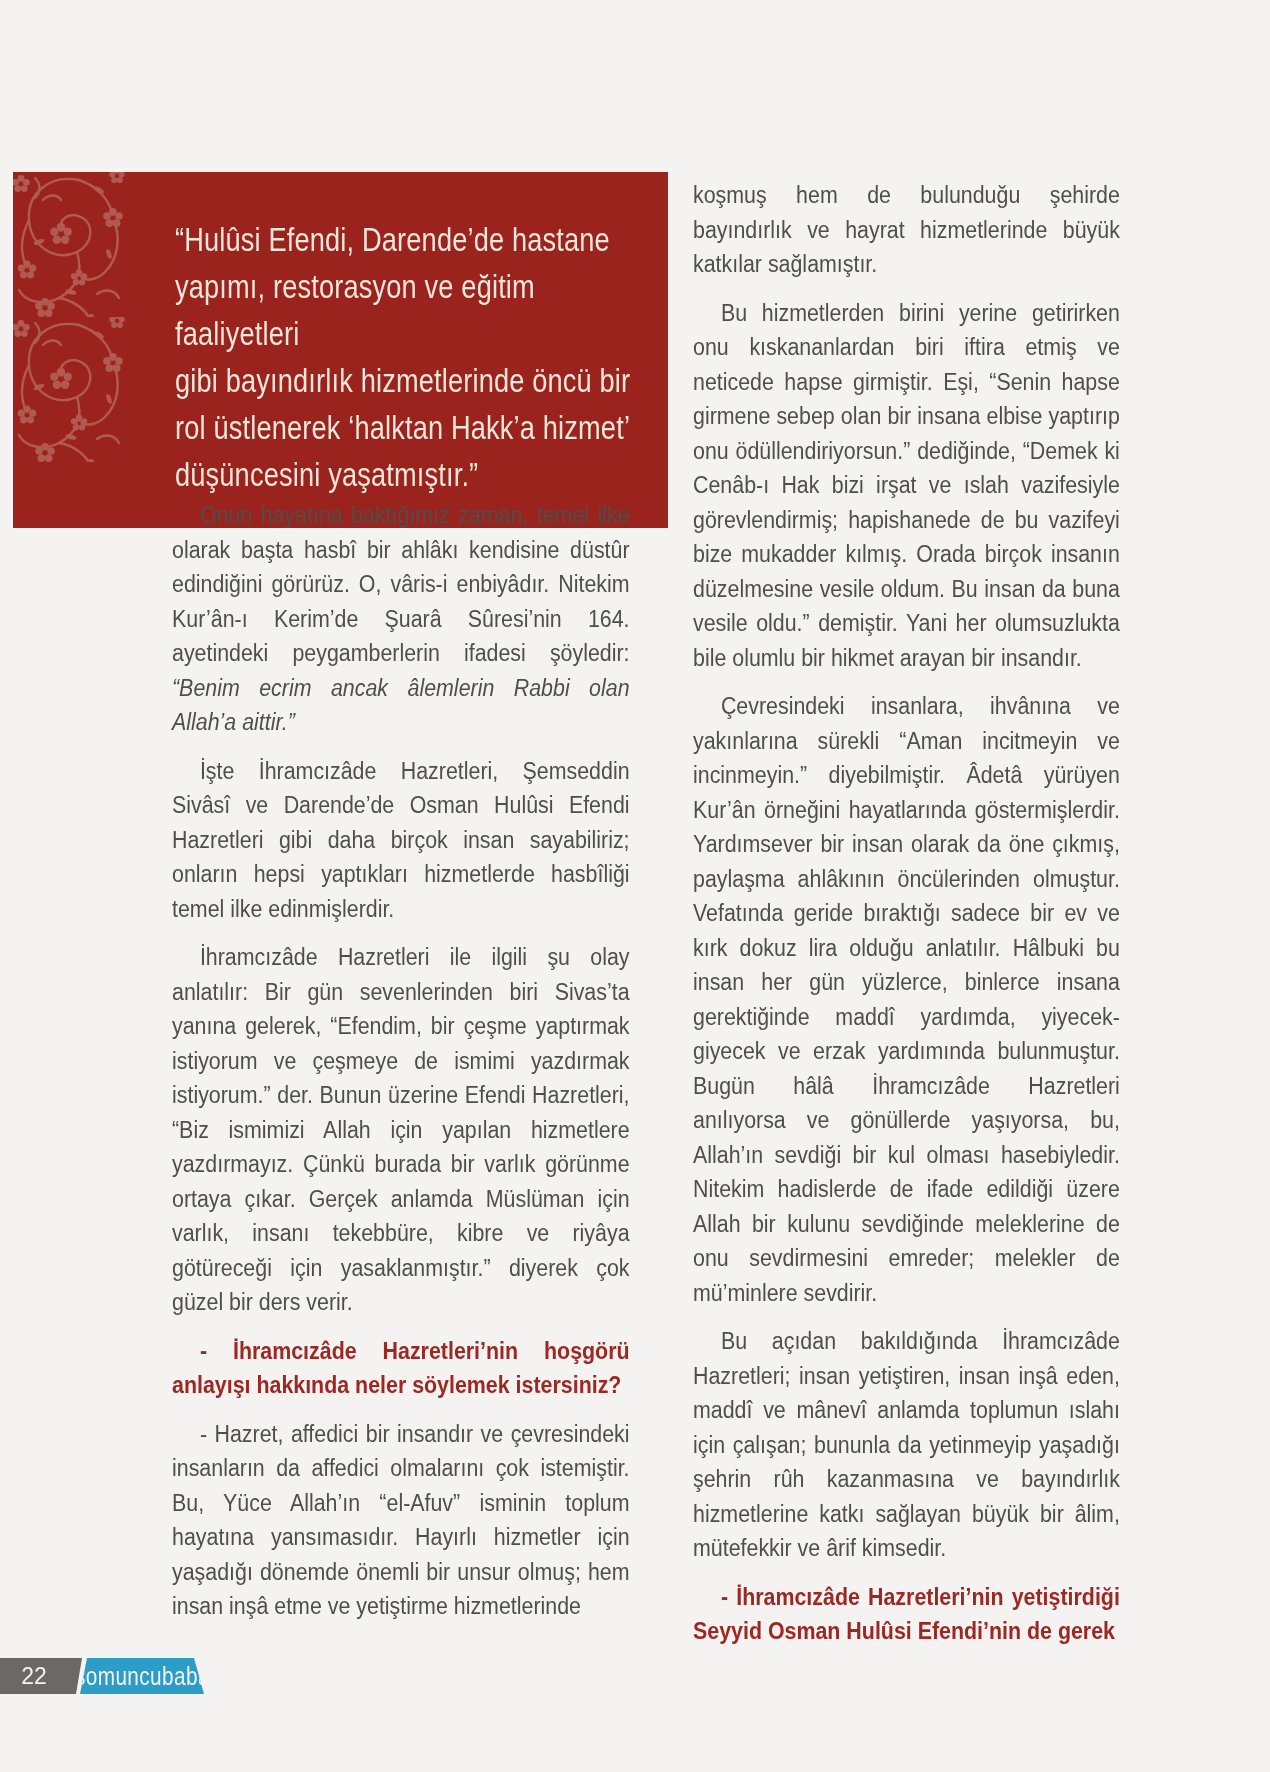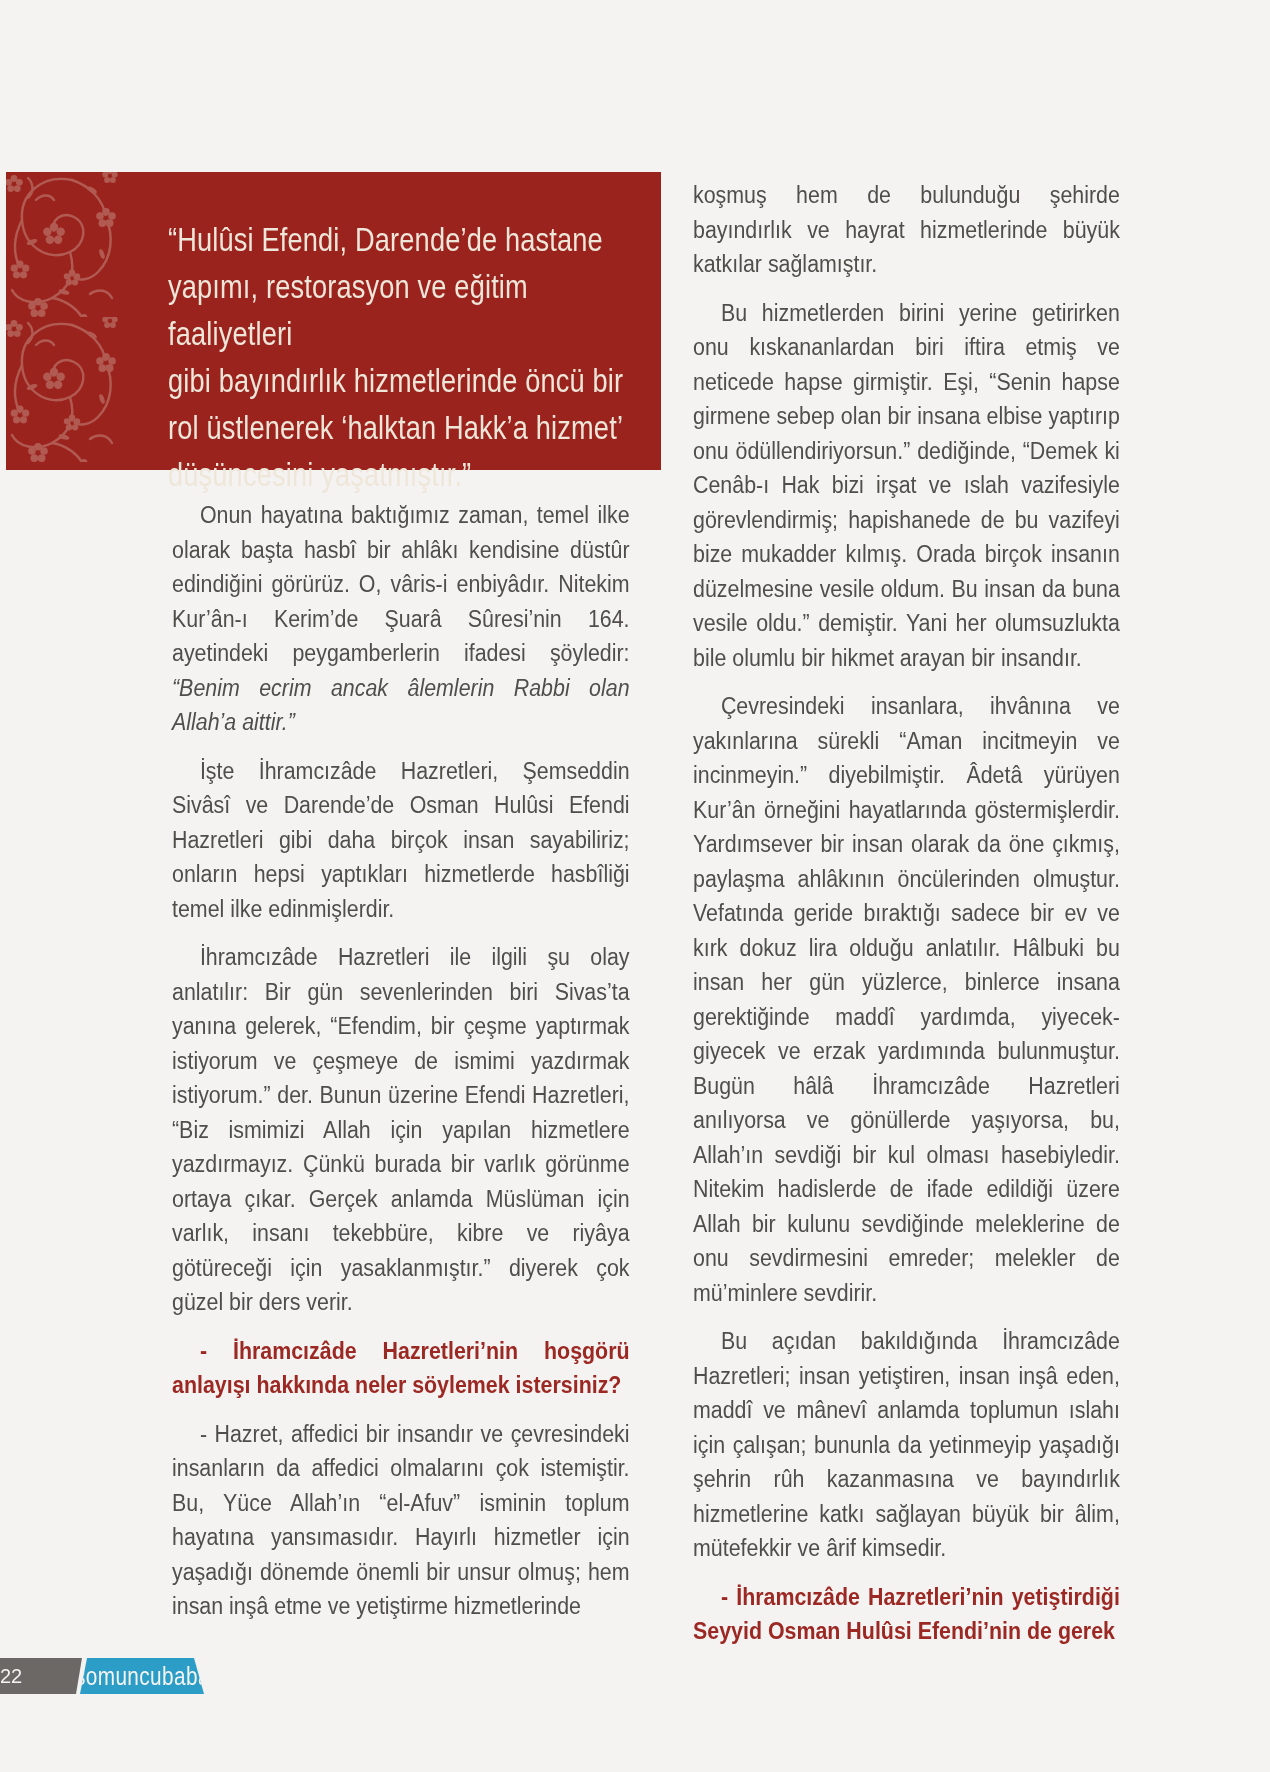--- a/index.html
+++ b/index.html
@@ -17,21 +17,21 @@
   html,body{background:#e8e8e6;}
   .page{
     position:relative;
     width:1270px;height:1772px;
     background:var(--page-bg);
     overflow:hidden;
     font-family:"Liberation Sans",sans-serif;
   }
   
   .quote-box{
-    position:absolute;left:6px;top:172px;width:655px;height:298px;
+    position:absolute;left:13px;top:172px;width:655px;height:356px;
     background:var(--box-red);
   }
   .pattern-strip{position:absolute;left:0;top:0;width:112px;height:100%;overflow:hidden;}
   .quote-text{
     position:absolute;left:162px;top:44px;width:610px;
     color:var(--quote-cream);
     font-size:34px;line-height:47px;
     white-space:pre-line;
     letter-spacing:.2px;
     transform:scaleX(.8);transform-origin:0 0;
@@ -50,23 +50,23 @@
   .para.indent{text-indent:30px;}
   .para.question{color:var(--accent-red);font-weight:bold;}
   .it{font-style:italic;}
   
   .footer{position:absolute;left:0;top:1658px;height:36px;width:300px;}
   .page-num-badge{
     position:absolute;left:0;top:0;width:82px;height:36px;
     background:var(--footer-gray);
     clip-path:polygon(0 0,82px 0,76px 36px,0 36px);
     color:var(--footer-text);
-    display:flex;align-items:center;justify-content:flex-start;
+    display:flex;align-items:center;justify-content:center;
     padding-right:14px;
-    font-size:20px;
+    font-size:23px;
   }
   .brand-badge{
     position:absolute;left:80px;top:0;width:124px;height:36px;
     background:var(--footer-blue);
     clip-path:polygon(7px 0,114px 0,124px 36px,0 36px);
     color:var(--footer-text);
     display:flex;align-items:center;justify-content:center;
   }
   .brand-badge span{
     display:inline-block;

